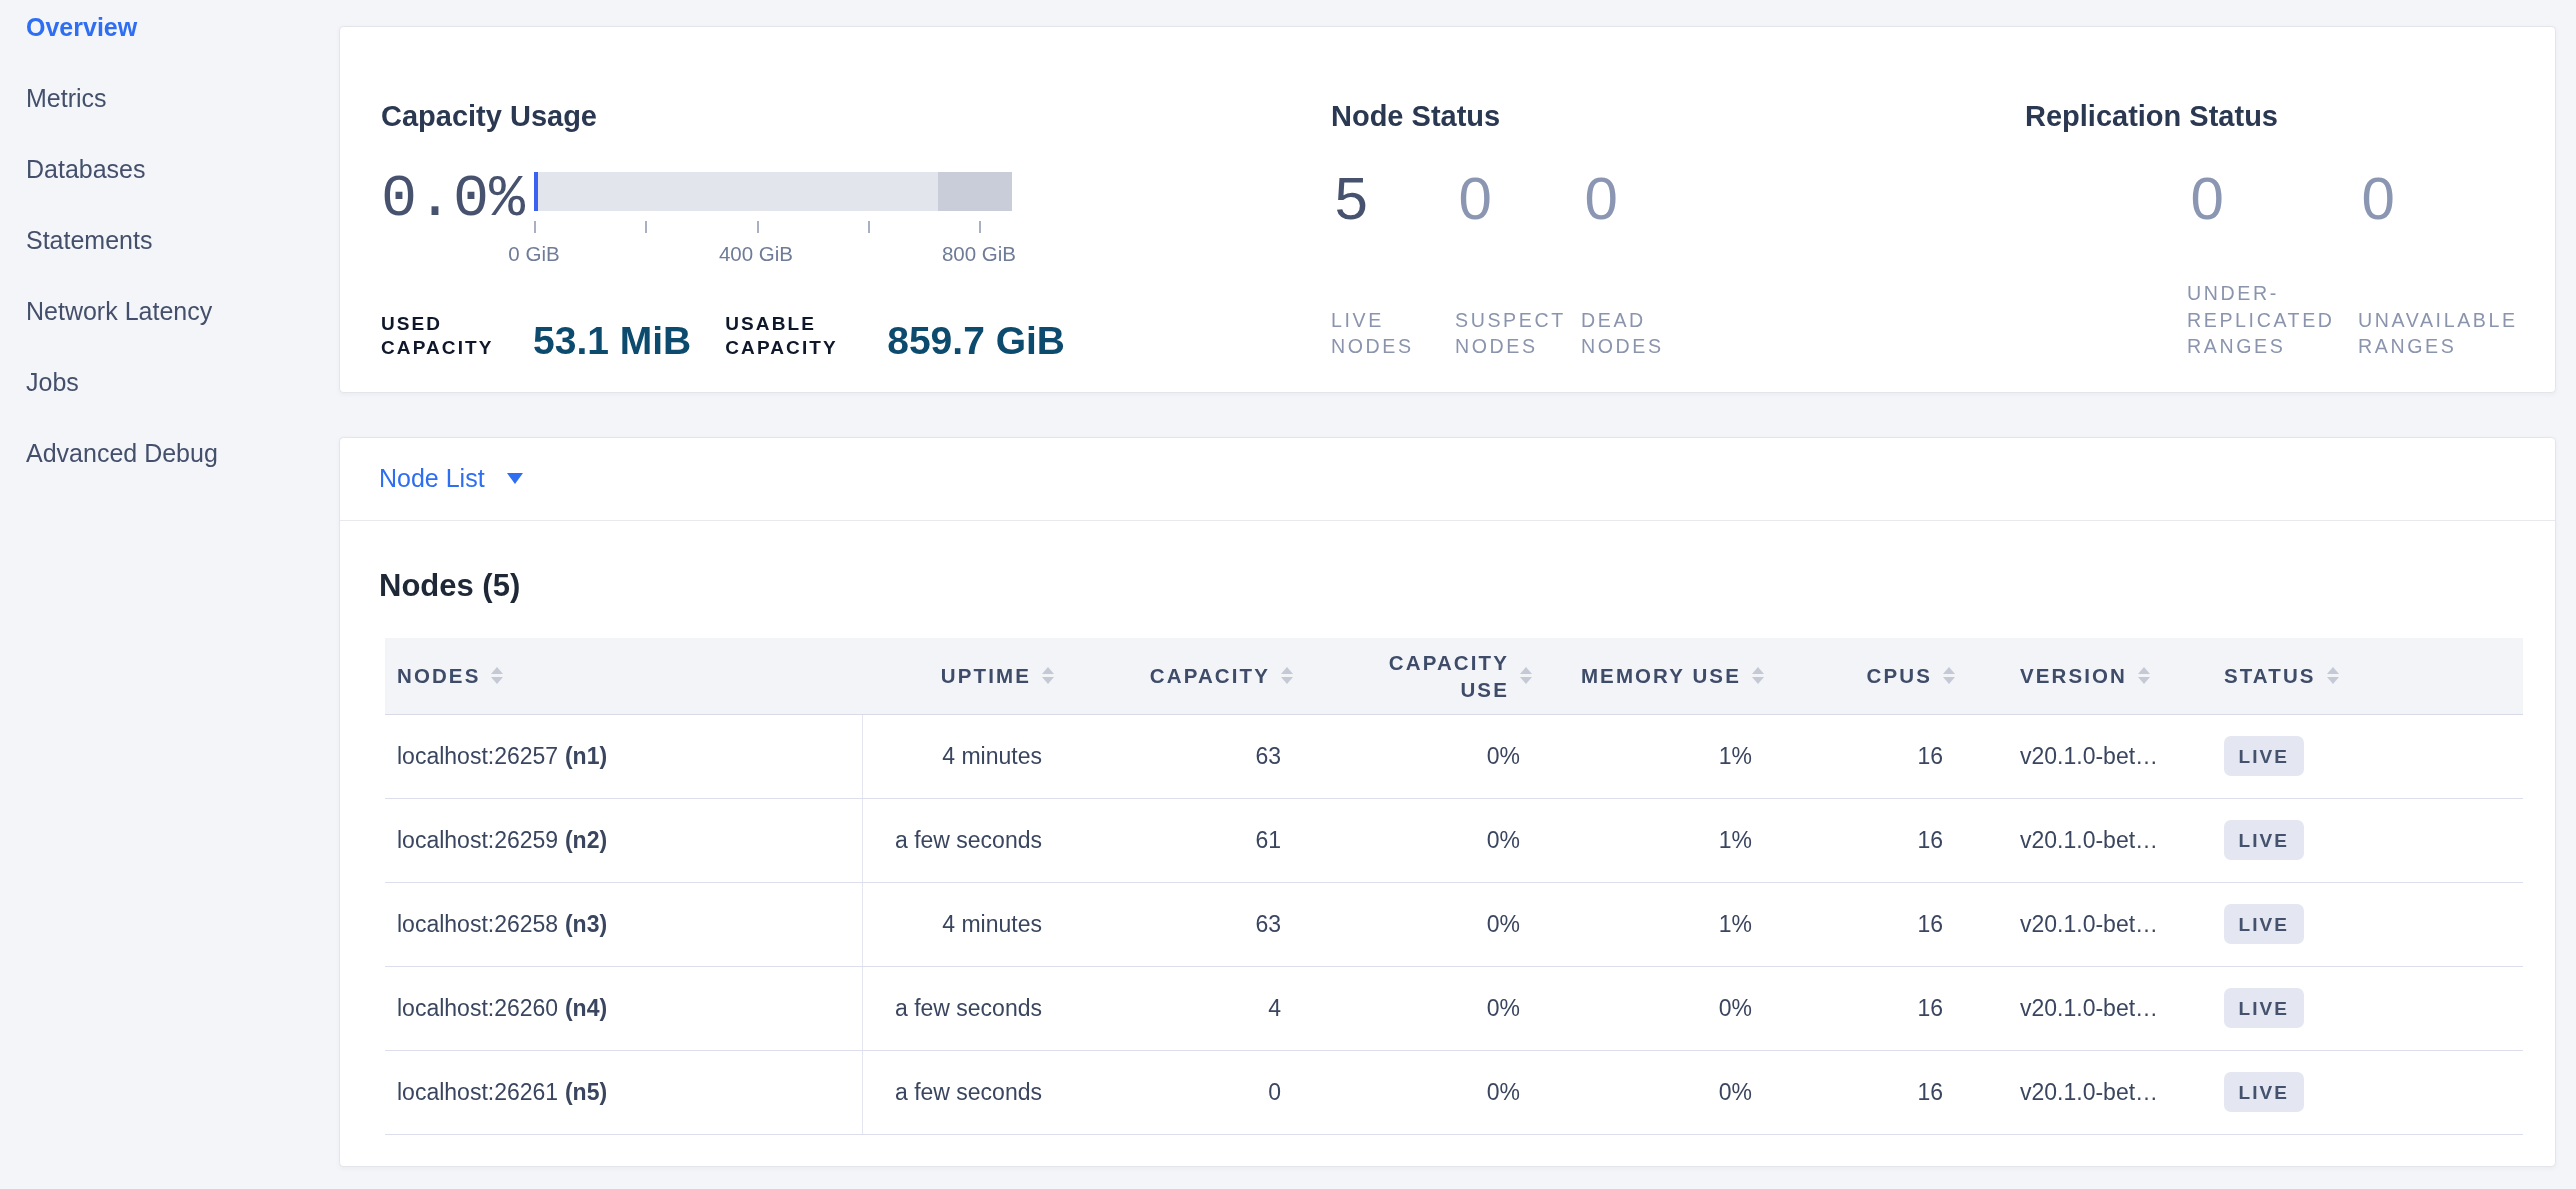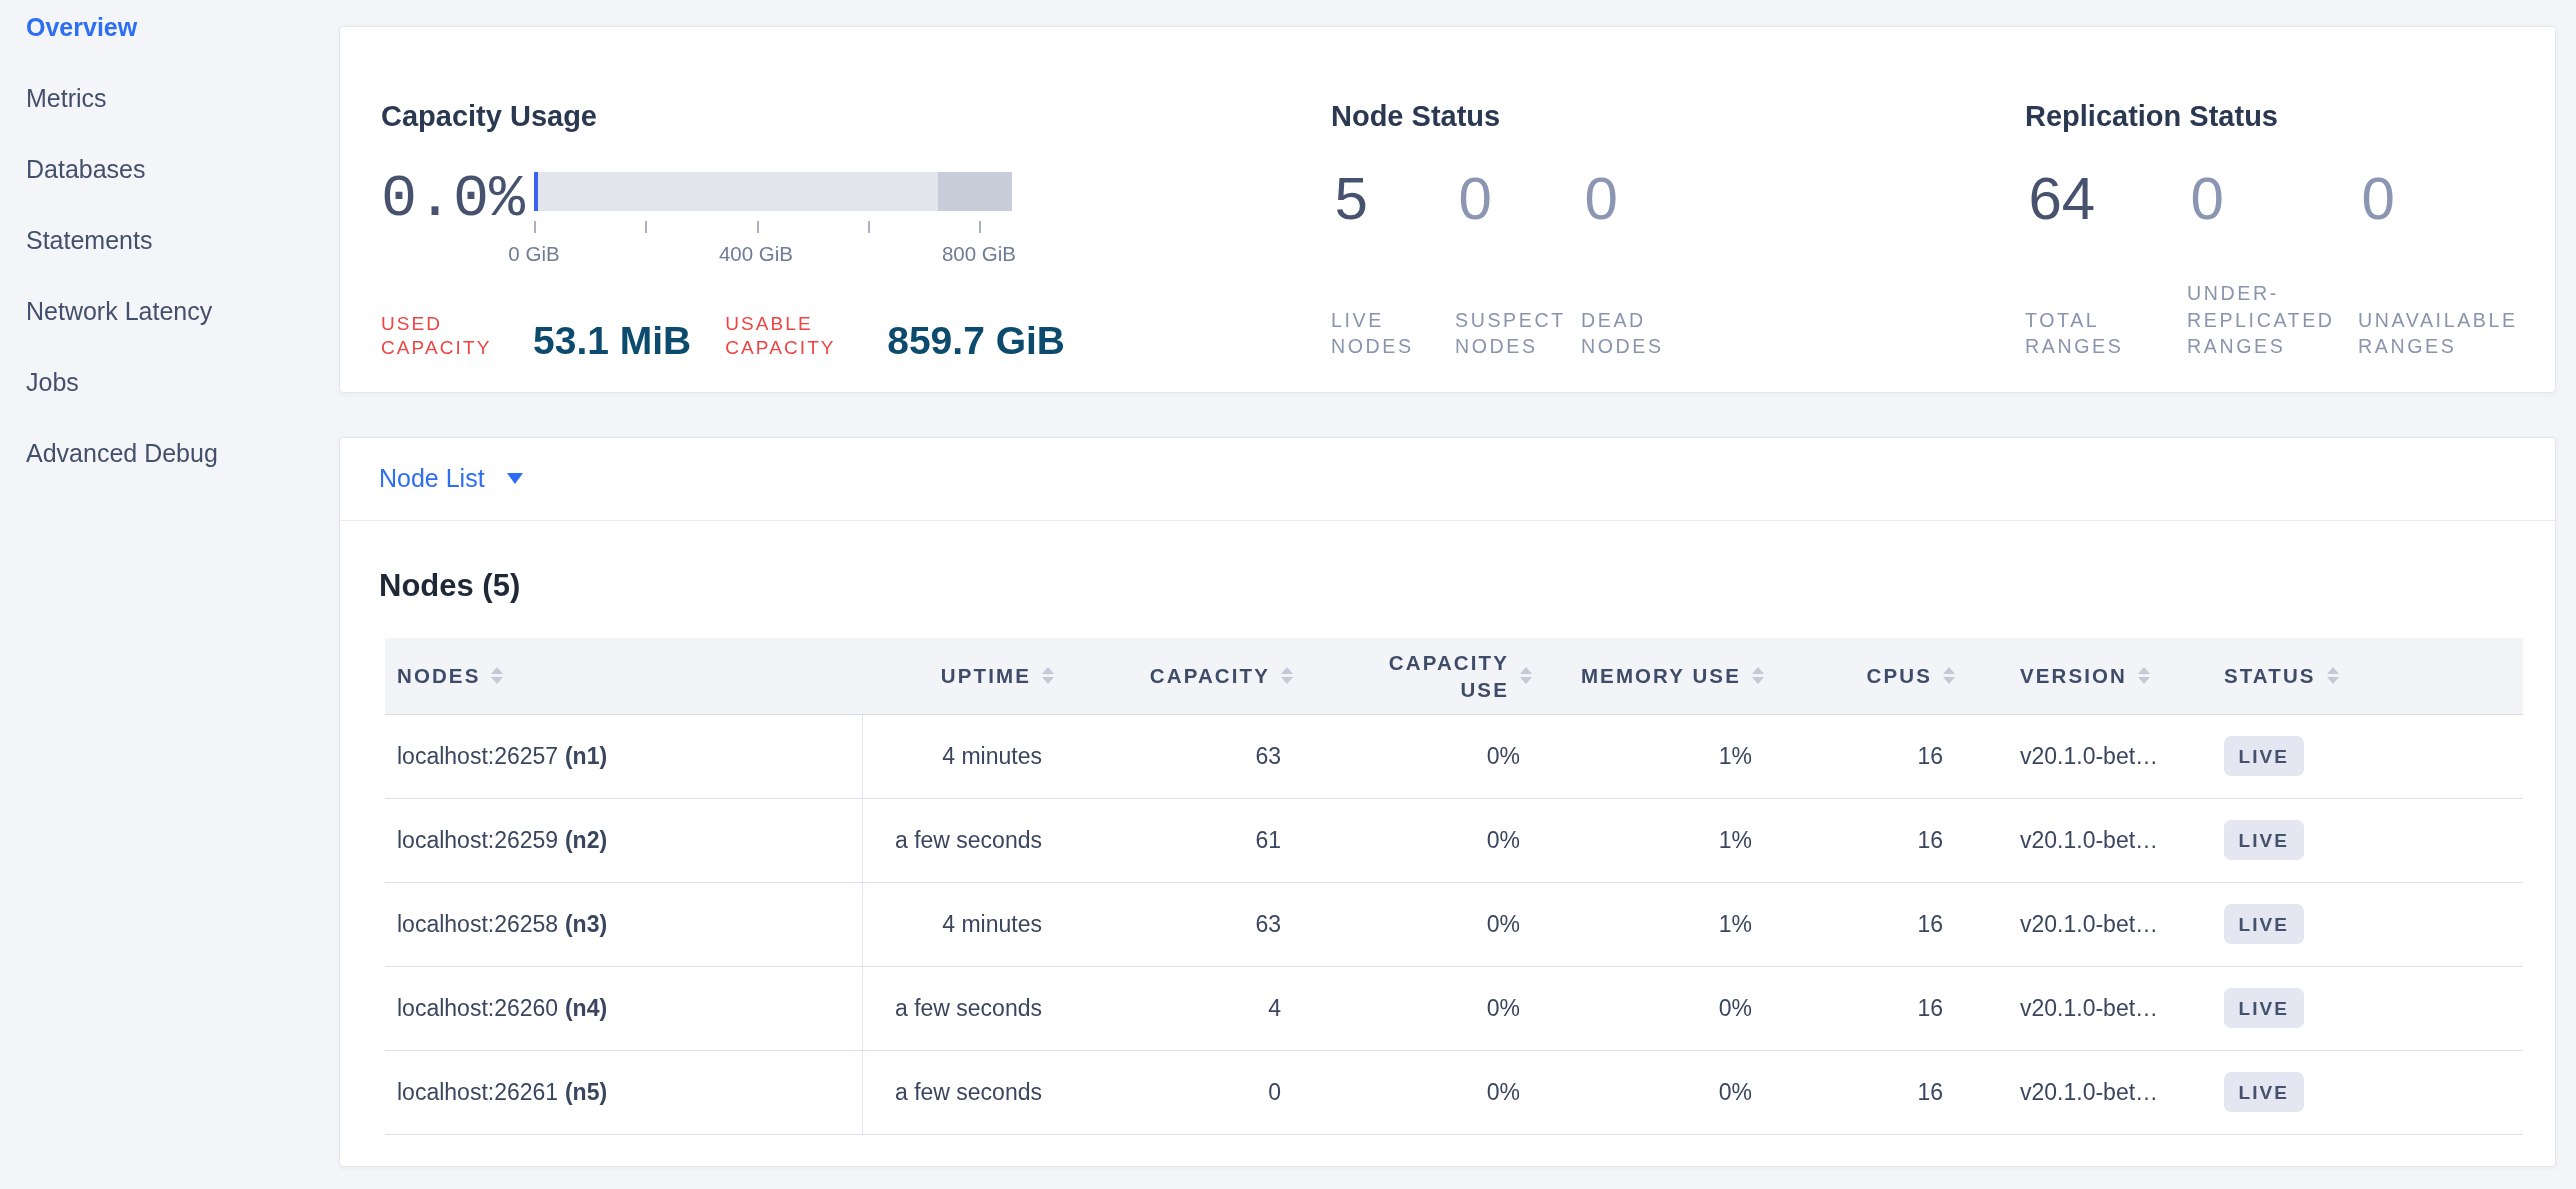--- a/index.html
+++ b/index.html
@@ -51,21 +51,21 @@
   }
   .cap-bar-dark { position:absolute; right:0; top:0; height:100%; width:15.4%; background:#c9cdd9; }
   .cap-bar-used { position:absolute; left:0; top:0; height:100%; width:4.3px; background:#3b61f1; }
   .cap-ticks { position:absolute; left:153px; top:194px; width:478px; height:12px; }
   .cap-tick { position:absolute; top:0; width:1.7px; height:12px; background:#a9b0c2; }
   .cap-tick-label {
     position:absolute; top:215px; transform:translateX(-50%);
     font-size:20.5px; color:#6f7c98; white-space:nowrap;
   }
   .cap-stats { position:absolute; left:0; top:285px; display:flex; align-items:flex-end; }
-  .stat-label { font-size:19px; line-height:24px; letter-spacing:2.1px; color:#ef4444; width:128px; }
+  .stat-label { font-size:19px; line-height:24px; letter-spacing:2.1px; color:#0f172a; width:128px;font-weight:bold; }
   .stat-label.w2 { width:138px; margin-left:34px; }
   .stat-value { font-size:39px; line-height:39px; font-weight:600; color:#0c4a6e; margin-left:24px; white-space:nowrap; }
 
   
   .nodelist-strip { height:83px; border-bottom:0.9px solid #e7e9ef; display:flex; align-items:center; padding-left:39px; }
   .nodelist-link { display:flex; align-items:center; color:#2e6ef2; font-size:25px; cursor:pointer; }
   .caret {
     width:0; height:0; display:inline-block; margin-left:22px;
     border-left:8.5px solid transparent; border-right:8.5px solid transparent;
     border-top:11px solid #2e6ef2;
@@ -166,24 +166,20 @@
         <div class="metric-label">SUSPECT NODES</div>
       </div>
       <div class="metric" style="left:250px; width:128px">
         <div class="metric-value muted">0</div>
         <div class="metric-label">DEAD NODES</div>
       </div>
     </div>
 
     <div class="sec sec-repl">
       <h2>Replication Status</h2>
-      <div class="metric" style="left:0; width:162px">
-        <div class="metric-value">64</div>
-        <div class="metric-label">TOTAL RANGES</div>
-      </div>
       <div class="metric" style="left:162px; width:171px">
         <div class="metric-value muted">0</div>
         <div class="metric-label">UNDER-REPLICATED RANGES</div>
       </div>
       <div class="metric" style="left:333px; width:188px">
         <div class="metric-value muted">0</div>
         <div class="metric-label">UNAVAILABLE RANGES</div>
       </div>
     </div>
   </section>

